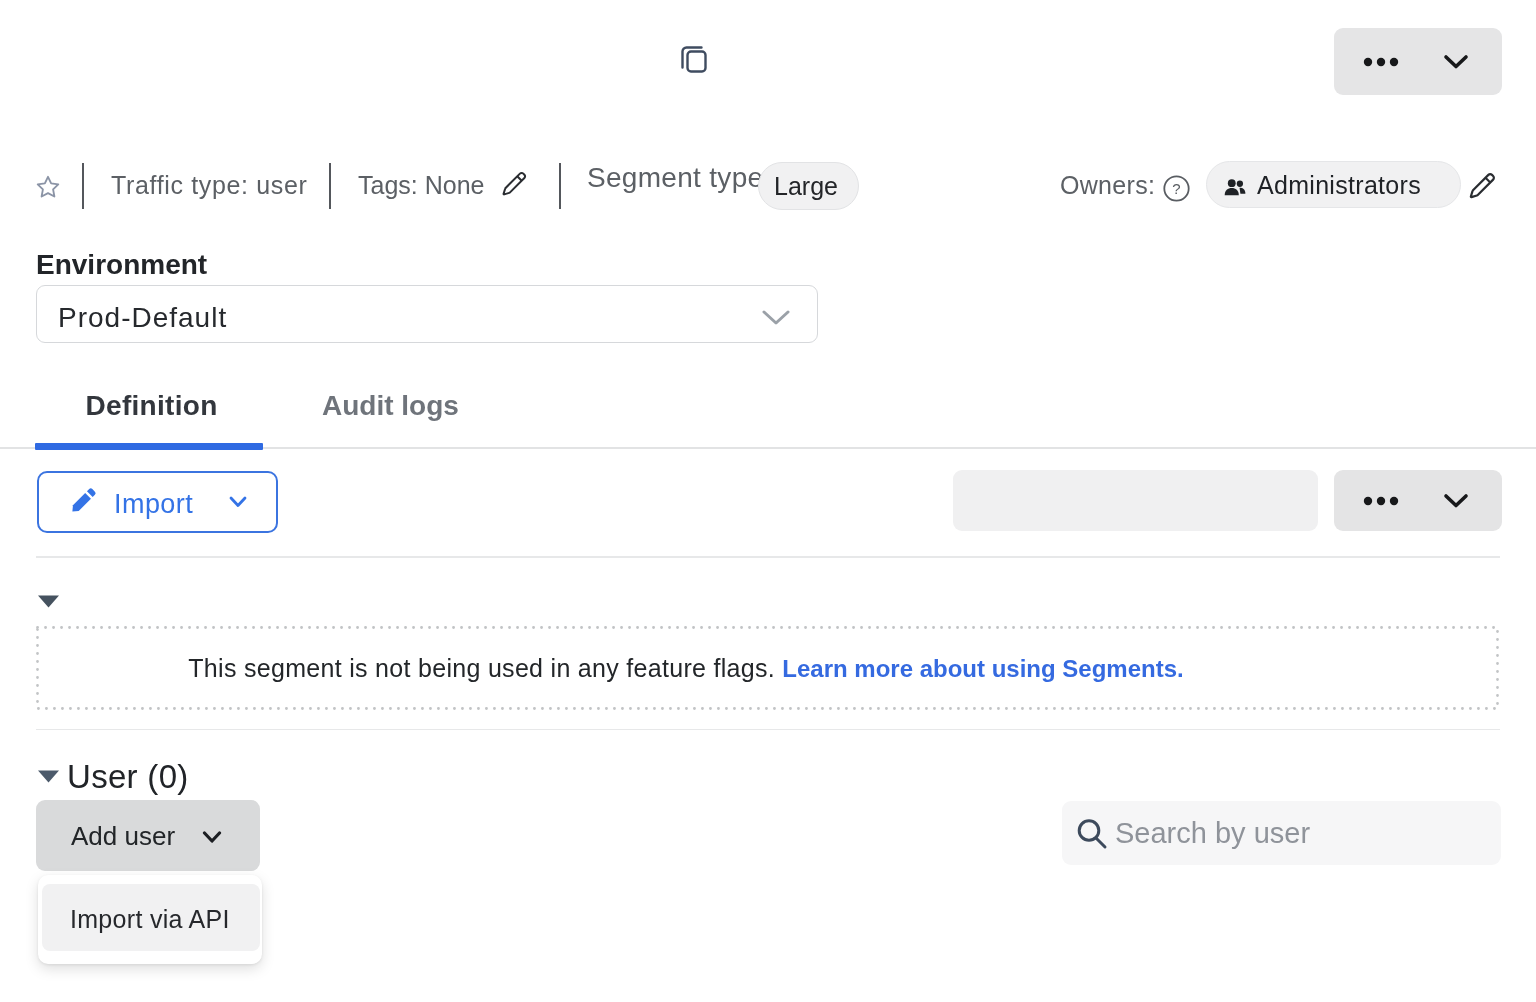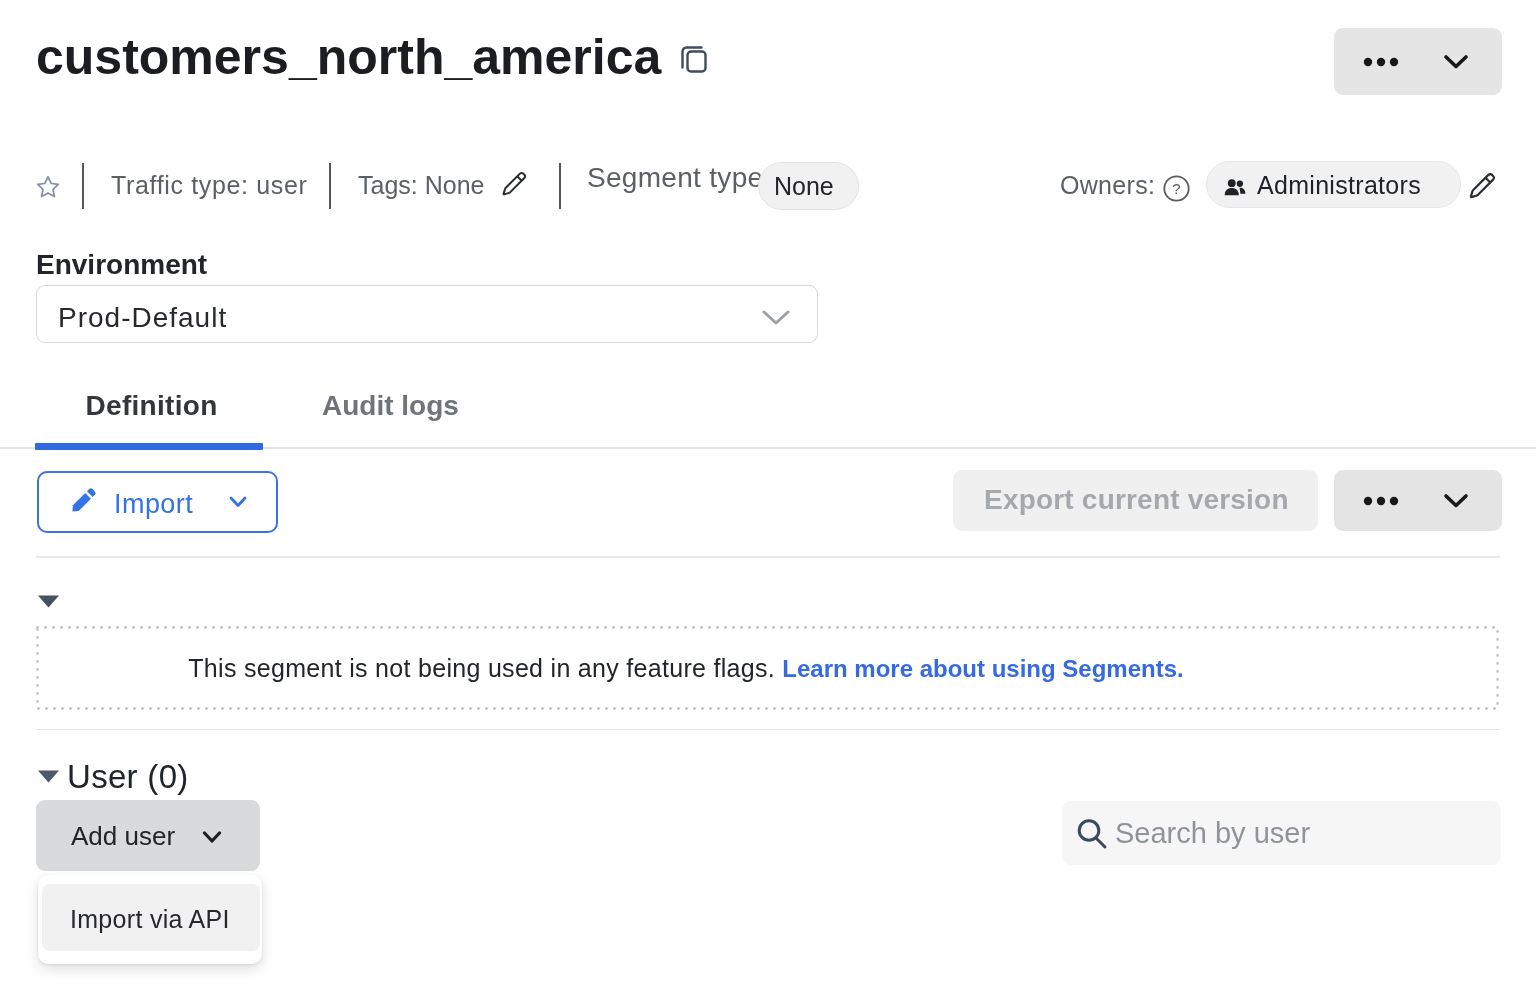--- a/index.html
+++ b/index.html
@@ -3,21 +3,20 @@
 <meta charset="utf-8">
 <style>
   * { margin:0; padding:0; box-sizing:border-box; }
   html,body { width:1536px; height:1002px; background:#ffffff; font-family:"Liberation Sans", sans-serif; overflow:hidden; }
   .abs { position:absolute; white-space:pre; }
 </style>
 </head>
 <body>
 <div style="position:relative; width:1536px; height:1002px;">
 
-  <div class="abs" style="left:36px; top:32.2px; font-size:50px; line-height:50px; font-weight:700; color:#1b1d21; letter-spacing:0;">customers_north_america</div>
 
   <svg class="abs" style="left:680px; top:44px;" width="28" height="29" viewBox="0 0 28 29">
     <rect x="7.5" y="7.5" width="18" height="20" rx="3.5" fill="none" stroke="#3f4c60" stroke-width="2.4"></rect>
     <path d="M21.5 3.5 H6.5 A4 4 0 0 0 2.5 7.5 V23.5" fill="none" stroke="#3f4c60" stroke-width="2.4" stroke-linecap="round"></path>
   </svg>
 
   <div class="abs" style="left:1334px; top:28px; width:168px; height:67px; background:#e5e5e6; border-radius:9px;"></div>
   <svg class="abs" style="left:1334px; top:28px;" width="168" height="67" viewBox="0 0 168 67">
     <circle cx="34" cy="34" r="4.2" fill="#17181a"></circle>
       <circle cx="47" cy="34" r="4.2" fill="#17181a"></circle>
@@ -35,21 +34,21 @@
   <div class="abs" style="left:358px; top:172.8px; font-size:25px; line-height:25px; color:#5c6065; letter-spacing:0;">Tags: None</div>
   <svg class="abs" style="left:500px; top:170px;" width="28" height="28" viewBox="0 0 24 24">
     <path d="M17.1 3.1 a2.05 2.05 0 0 1 2.9 0 l0.9 0.9 a2.05 2.05 0 0 1 0 2.9 L8.6 19.2 a1.6 1.6 0 0 1 -0.7 0.4 L3.6 20.9 a0.42 0.42 0 0 1 -0.52 -0.52 L4.4 16.1 a1.6 1.6 0 0 1 0.4 -0.7 Z" fill="none" stroke="#2a2d31" stroke-width="1.75" stroke-linejoin="round"></path>
     <path d="M14.8 5.4 L18.6 9.2" fill="none" stroke="#2a2d31" stroke-width="1.75"></path>
     <path d="M3.4 19 L5 20.6 L3.1 21.3 Z" fill="#2a2d31"></path>
   </svg>
   <div class="abs" style="left:559px; top:163px; width:2px; height:46px; background:#54575c;"></div>
   <div class="abs" style="left:587px; top:165px; font-size:28px; line-height:25px; color:#5c6065; letter-spacing:0.3px;">Segment type:</div>
 
   <div class="abs" style="left:758px; top:162px; width:101px; height:48px; background:#f1f1f2; border:1px solid #e2e3e5; border-radius:24px;"></div>
-  <div class="abs" style="left:774px; top:173.5px; font-size:25px; line-height:25px; color:#232528;">None</div>
+  <div class="abs" style="left:774px; top:173.5px; font-size:25px; line-height:25px; color:#232528;">Large</div>
 
   <div class="abs" style="left:1060px; top:172.8px; font-size:25px; line-height:25px; color:#5c6065; letter-spacing:0.3px;">Owners:</div>
   <svg class="abs" style="left:1163px; top:174.5px;" width="27" height="27" viewBox="0 0 27 27">
     <circle cx="13.5" cy="13.5" r="12.2" fill="none" stroke="#595d62" stroke-width="1.8"></circle>
     <text x="13.5" y="19" text-anchor="middle" font-size="15" fill="#595d62" font-family="Liberation Sans">?</text>
   </svg>
   <div class="abs" style="left:1206px; top:161px; width:255px; height:47px; background:#f1f1f2; border:1px solid #e5e6e8; border-radius:24px;"></div>
   <svg class="abs" style="left:1222px; top:174px;" width="26" height="26" viewBox="0 0 24 24">
     <circle cx="9" cy="8.5" r="3.6" fill="#1f2226"></circle>
     <path d="M2.5 19.5 C2.5 15 5.4 13 9 13 C12.6 13 15.5 15 15.5 19.5 Z" fill="#1f2226"></path>
@@ -79,21 +78,20 @@
   <svg class="abs" style="left:69px; top:487px;" width="28" height="28" viewBox="0 0 24 24">
     <path d="M2.9 21.1 L3.4 15.7 L13.9 5.2 L18.8 10.1 L8.3 20.6 Z" fill="#3473e6"></path>
     <path d="M15.4 3.7 L17.3 1.8 A1.9 1.9 0 0 1 20 1.8 L22.2 4 A1.9 1.9 0 0 1 22.2 6.7 L20.3 8.6 Z" fill="#3473e6"></path>
   </svg>
   <div class="abs" style="left:114px; top:491.1px; font-size:27px; line-height:27px; color:#3473e6; letter-spacing:0.45px;">Import</div>
   <svg class="abs" style="left:228px; top:495px;" width="20" height="14" viewBox="0 0 20 14">
     <path d="M3 3 L10 10.5 L17 3" fill="none" stroke="#3473e6" stroke-width="2.8" stroke-linecap="round" stroke-linejoin="round"></path>
   </svg>
 
   <div class="abs" style="left:953px; top:470px; width:365px; height:61px; background:#f0f0f1; border-radius:9px;"></div>
-  <div class="abs" style="left:984px; top:486.3px; font-size:28px; line-height:28px; font-weight:700; color:#a5a8ad; letter-spacing:0.2px;">Export current version</div>
   <div class="abs" style="left:1334px; top:470px; width:168px; height:61px; background:#e4e4e5; border-radius:9px;"></div>
   <svg class="abs" style="left:1334px; top:470px;" width="168" height="61" viewBox="0 0 168 61">
     <circle cx="34" cy="31" r="4.2" fill="#17181a"></circle>
       <circle cx="47" cy="31" r="4.2" fill="#17181a"></circle>
       <circle cx="60" cy="31" r="4.2" fill="#17181a"></circle>
     <path d="M112 26 L122 35.5 L132 26" fill="none" stroke="#17181a" stroke-width="3.6" stroke-linecap="round" stroke-linejoin="round"></path>
   </svg>
 
   <div class="abs" style="left:36px; top:556px; width:1464px; height:1.5px; background:#e7e8e9;"></div>
 

